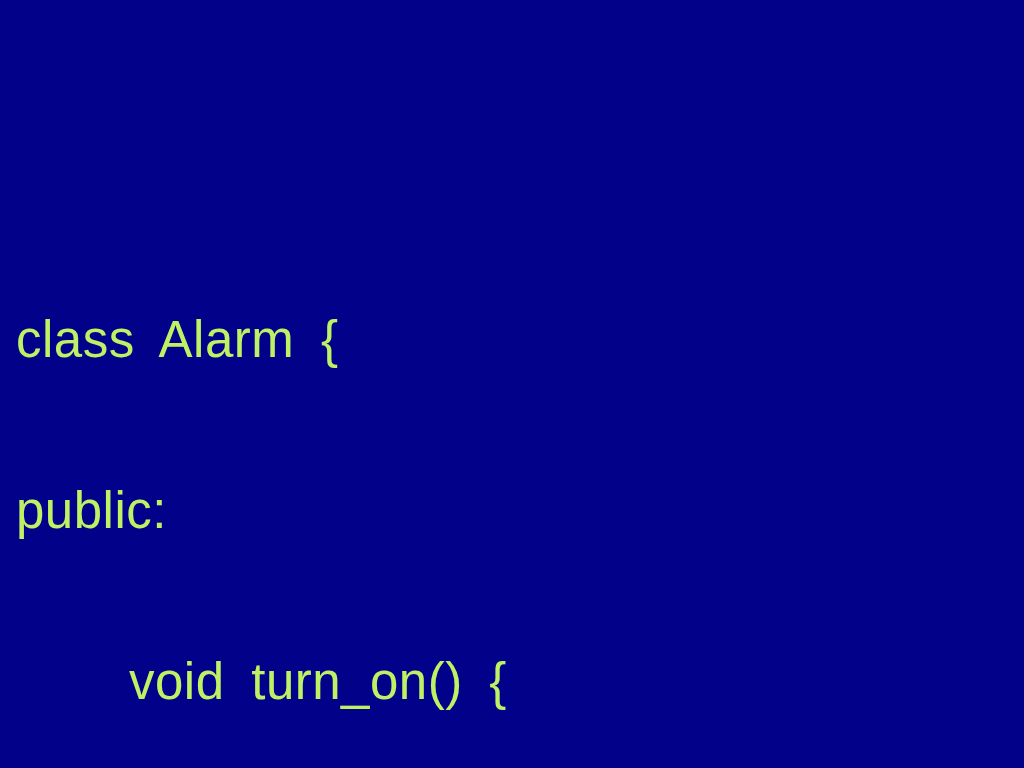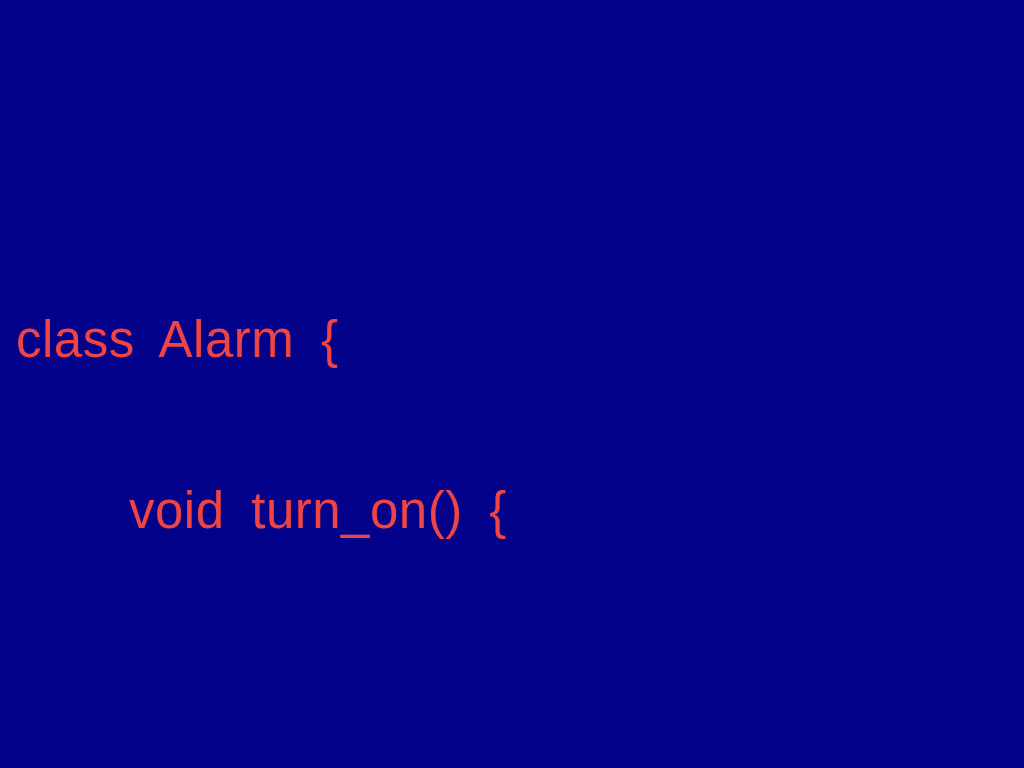--- a/index.html
+++ b/index.html
@@ -11,21 +11,21 @@
   }
   body {
     background: #01018A;
   }
   .slide {
     position: relative;
     width: 1024px;
     height: 768px;
     background: #01018A;
     font-family: "Liberation Sans", sans-serif;
-    color: #ef4444;
+    color: #bef264;
     font-size: 51px;
     line-height: 57px;
     letter-spacing: 0.5px;
     word-spacing: 12px;
     box-sizing: border-box;
     padding: 26px 10px 0 16px;
     white-space: pre;
   }
   .code-block {
     margin: 0;
@@ -36,20 +36,21 @@
   .ind0 { padding-left: 0; }
   .ind1 { padding-left: 113px; }
 </style>
 </head>
 <body>
 
 <div class="slide">
 
   <div class="code-block">
     <div class="code-line ind0">class Alarm {</div>
+    <div class="code-line ind0">public:</div>
     <div class="code-line ind1">void turn_on() {</div>
     
     
     
   </div>
 
   
 
 </div>
 

